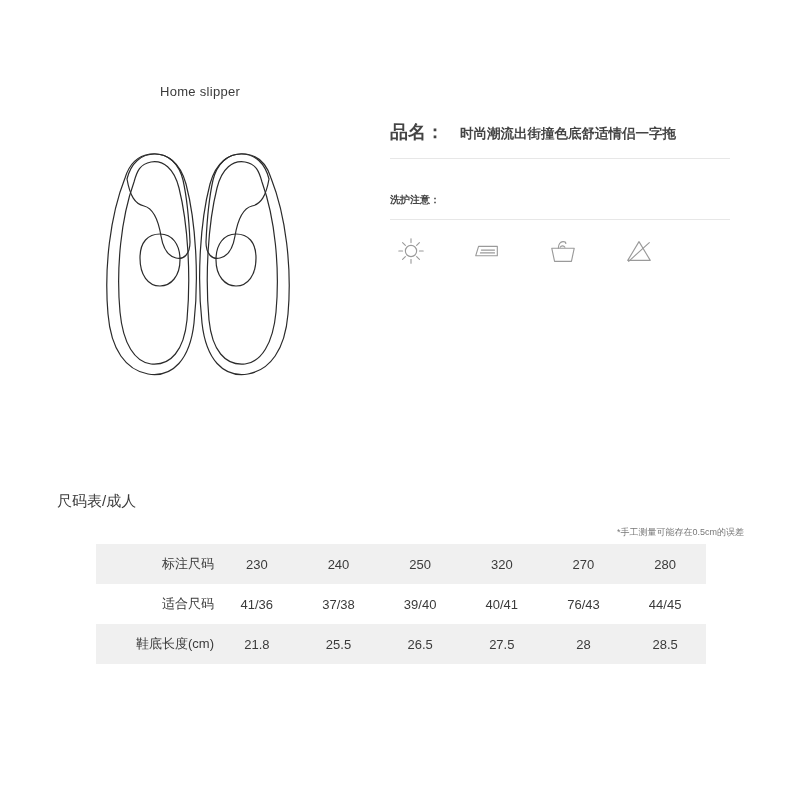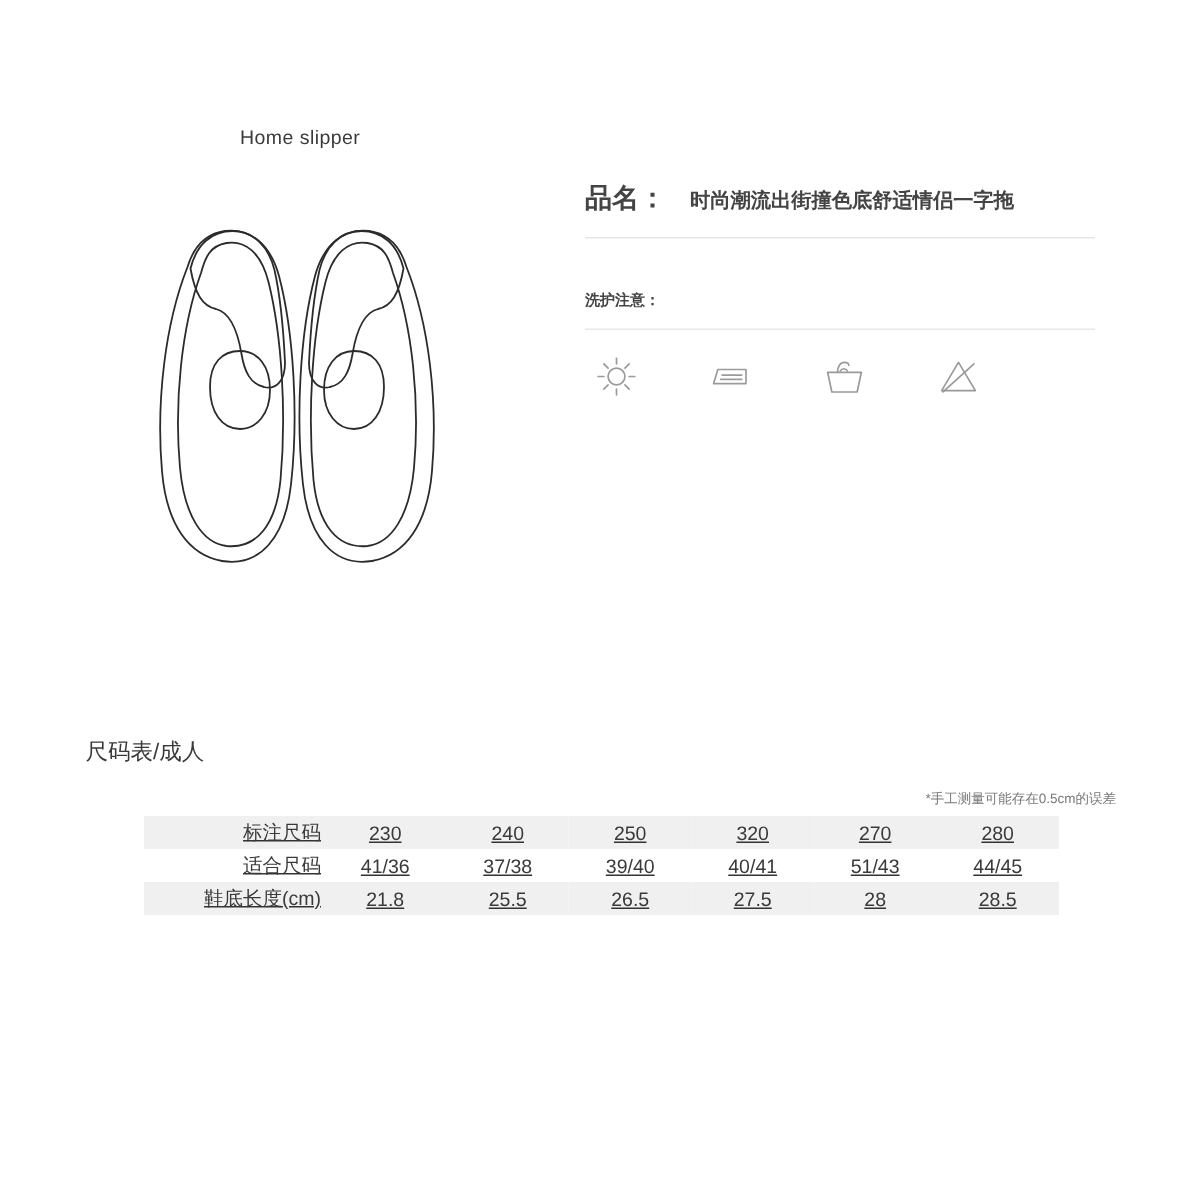--- a/index.html
+++ b/index.html
@@ -121,22 +121,21 @@
 
   #size-table {
     position: absolute;
     left: 96px;
     top: 74px;
     width: 610px;
     border-collapse: collapse;
     table-layout: fixed;
   }
   #size-table tr {
-    height: 22px;
-    text-decoration: underline;
+    height: 40px;
   }
   #size-table tr:nth-child(odd) {
     background: #f0f0f0;
   }
   #size-table tr:nth-child(even) {
     background: #ffffff;
   }
   #size-table td {
     font-size: 13px;
     color: #3a3a3a;
@@ -246,21 +245,21 @@
       <td>320</td>
       <td>270</td>
       <td>280</td>
     </tr>
     <tr>
       <td class="rowhead">适合尺码</td>
       <td>41/36</td>
       <td>37/38</td>
       <td>39/40</td>
       <td>40/41</td>
-      <td>51/43</td>
+      <td>76/43</td>
       <td>44/45</td>
     </tr>
     <tr>
       <td class="rowhead">鞋底长度(cm)</td>
       <td>21.8</td>
       <td>25.5</td>
       <td>26.5</td>
       <td>27.5</td>
       <td>28</td>
       <td>28.5</td>

